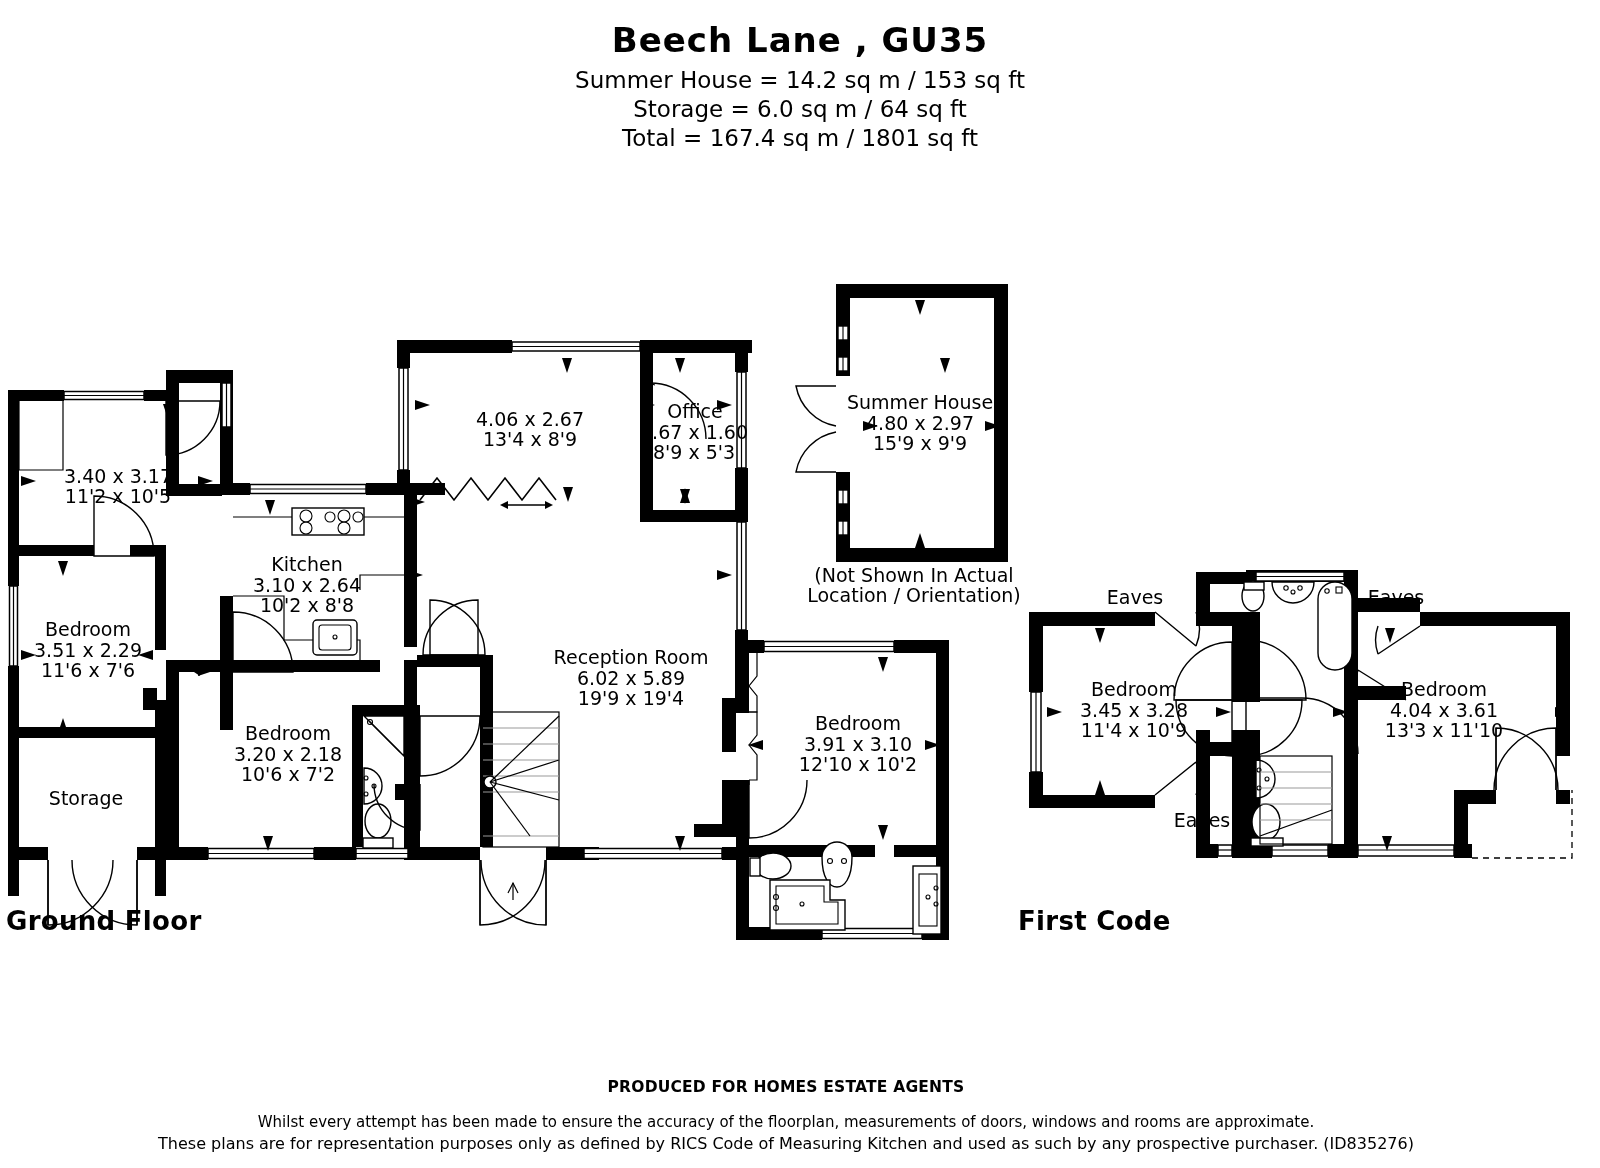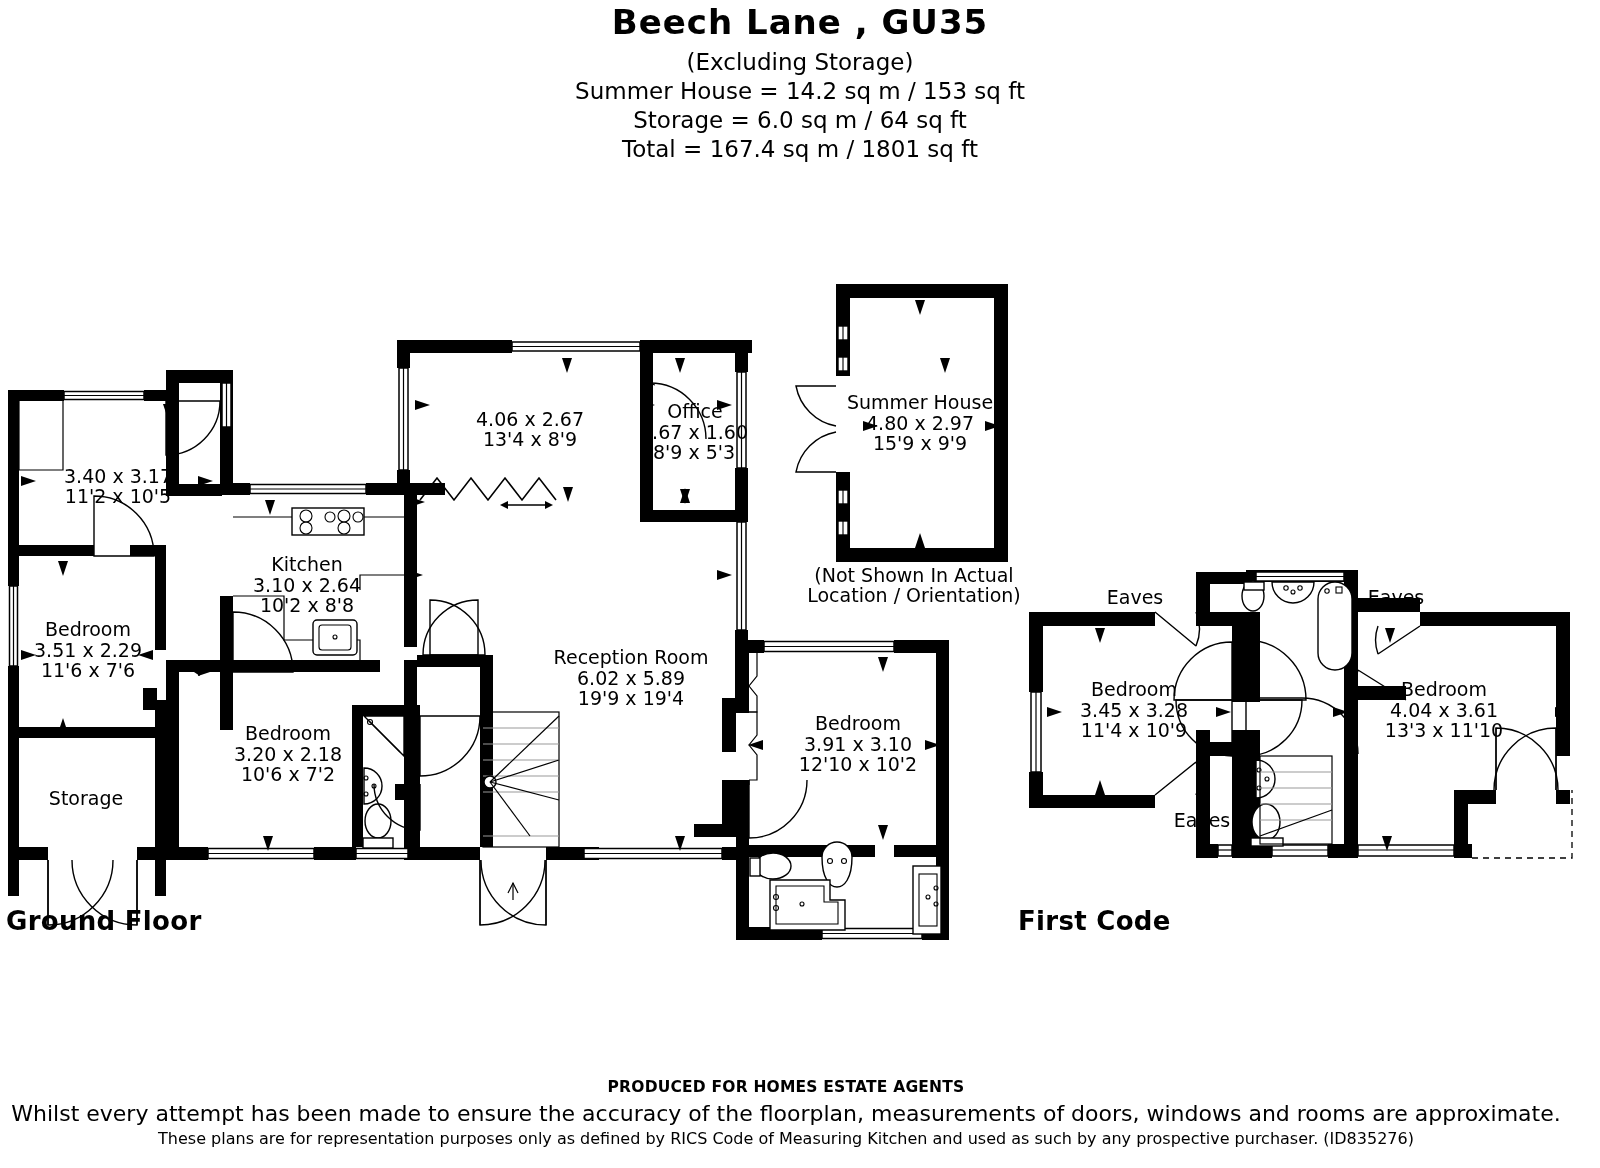--- a/index.html
+++ b/index.html
@@ -1,33 +1,33 @@
 <!DOCTYPE html>
 <html><head>
 <meta charset="utf-8">
 <style>
   html,body{margin:0;padding:0;background:#ffffff;}
   body{width:1600px;height:1168px;font-family:"DejaVu Sans",sans-serif;color:#000;position:relative;overflow:hidden;}
   .page{position:relative;width:1600px;height:1168px;}
 
   
   .header{position:absolute;top:0;left:0;width:1600px;text-align:center;}
-  .title{font-size:34px;font-weight:bold;letter-spacing:1px;margin-top:2px;}
+  .title{font-size:34px;font-weight:bold;letter-spacing:1px;margin-top:20px;}
   .sub{font-size:23px;line-height:29px;margin-top:6px;}
   .sub div{white-space:nowrap;}
 
   
   .floor-label{position:absolute;font-size:26px;font-weight:bold;letter-spacing:.3px;}
   #ground-floor-label{left:6px;top:906px;}
   #first-floor-label{left:1018px;top:906px;}
 
   
   .footer{position:absolute;left:0;width:1572px;text-align:center;}
   .footer .f1{font-size:15.5px;font-weight:bold;letter-spacing:.2px;}
-  .footer .f2{font-size:22px;margin-top:5px;}
+  .footer .f2{font-size:15px;margin-top:17px;}
   .footer .f3{font-size:16px;margin-top:3px;}
 
   
   svg{position:absolute;left:0;top:0;}
   .wall{fill:#000;stroke:none;}
   .thin{fill:none;stroke:#000;stroke-width:1.6;}
   .thin2{fill:none;stroke:#000;stroke-width:1.2;}
   .door{fill:none;stroke:#000;stroke-width:1.4;}
   .win-out{fill:#fff;stroke:#000;stroke-width:1.5;}
   .fix{fill:#fff;stroke:#000;stroke-width:1.4;}
@@ -40,21 +40,20 @@
   .note{font-family:"DejaVu Sans",sans-serif;font-size:19px;text-anchor:middle;}
 </style>
 </head>
 <body>
 
 <div class="page">
 
   <div class="header">
     <div class="title">Beech Lane , GU35</div>
     <div class="sub">
-      <div>(Excluding Storage)</div>
       <div>Summer House = 14.2 sq m / 153 sq ft</div>
       <div>Storage = 6.0 sq m / 64 sq ft</div>
       <div>Total = 167.4 sq m / 1801 sq ft</div>
     </div>
   </div>
 
   <svg width="1600" height="1168" viewBox="0 0 1600 1168">
 
     <g>
 

